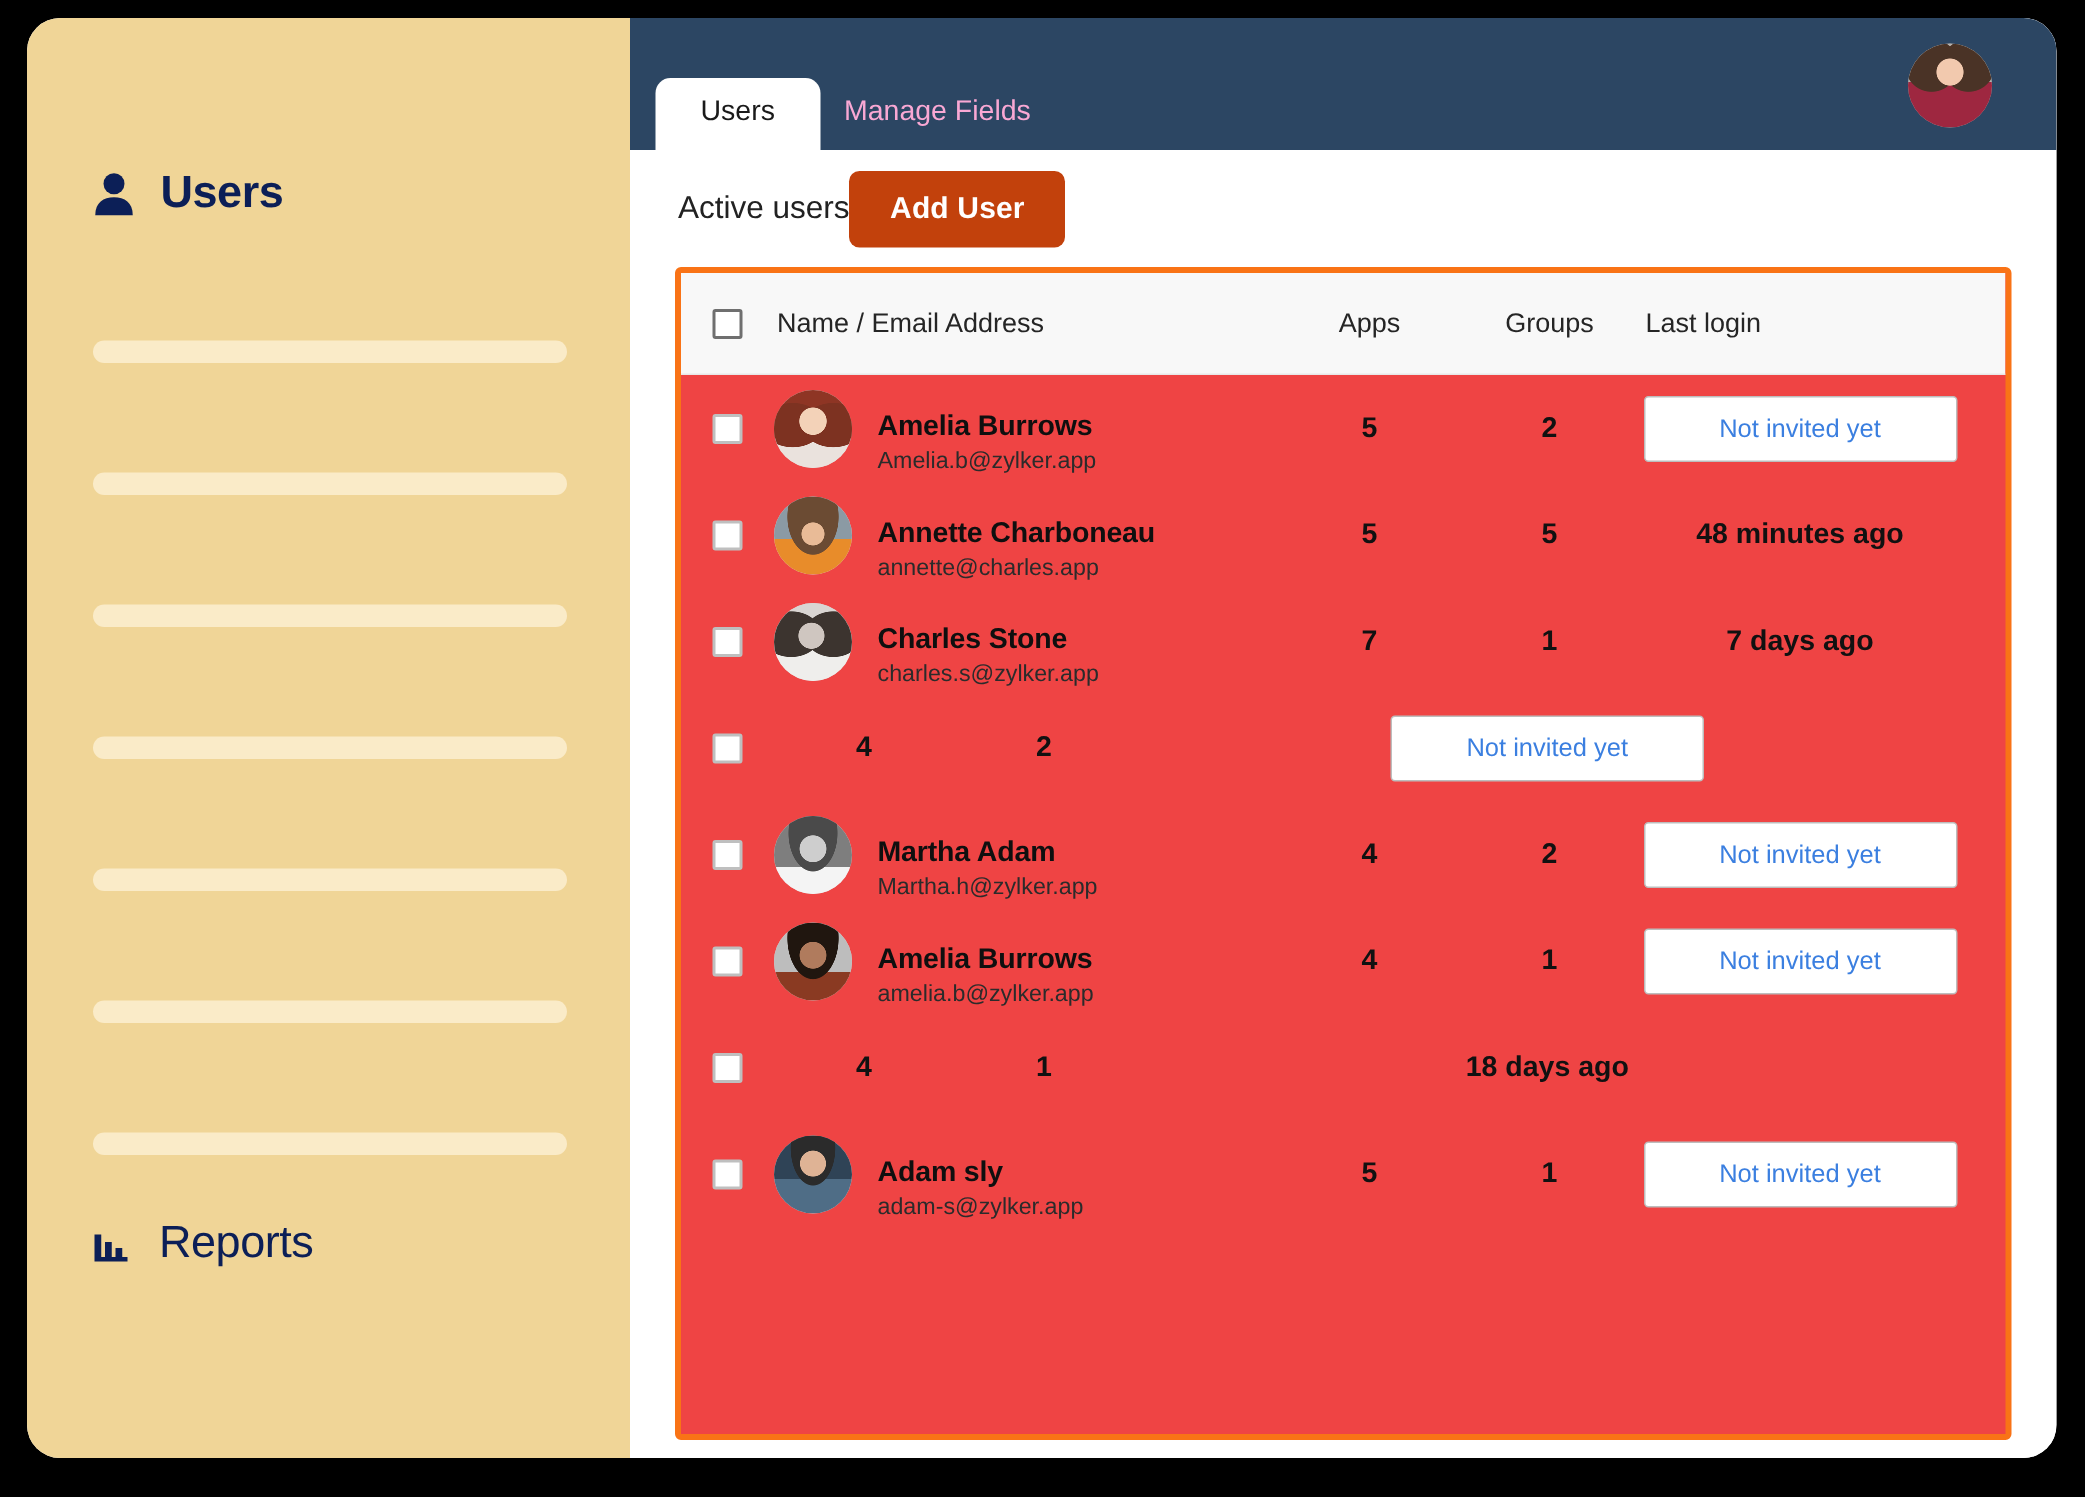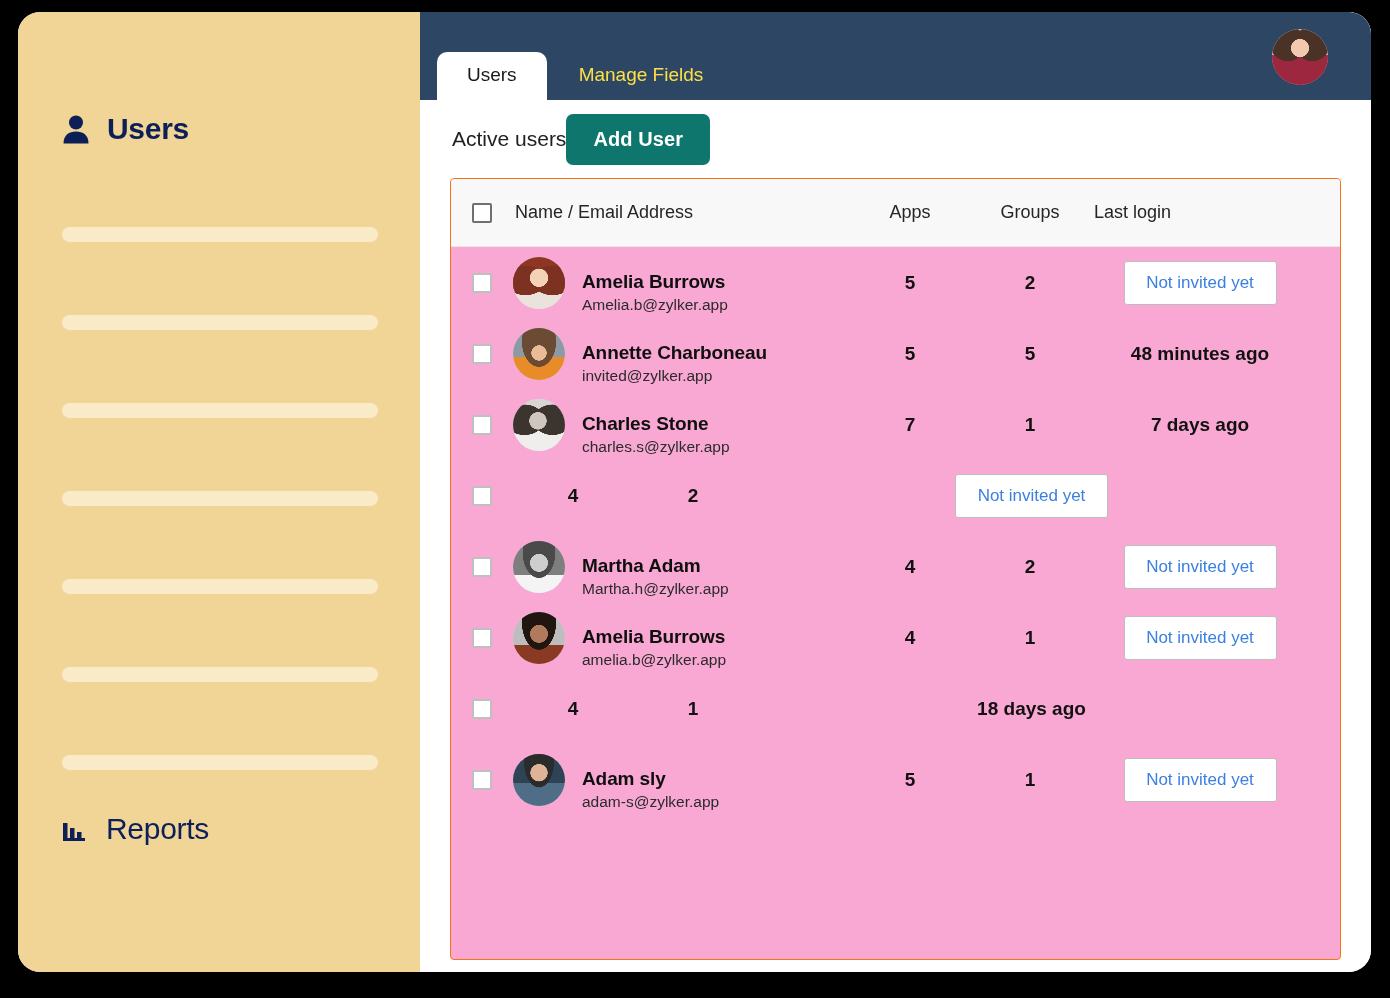--- a/index.html
+++ b/index.html
@@ -82,22 +82,22 @@
     align-items: flex-end;
   }
   .tabs {
     display: flex;
     align-items: flex-end;
     padding-left: 17px;
     height: 100%;
   }
   .tab {
     font-size: 19px;
-    color: #fde047;
-    padding: 12px 28px 14px 32px;
+    color: #f9a8d4;
+    padding: 12px 28px 14px 16px;
     margin-bottom: 0;
     cursor: pointer;
     white-space: nowrap;
   }
   .tab.active {
     background: #ffffff;
     color: #1a1a1a;
     border-radius: 10px 10px 0 0;
     padding: 12px 30px 14px 30px;
   }
@@ -126,38 +126,38 @@
     align-items: center;
     justify-content: flex-start;
     height: 78px;
     padding: 0 2px;
   }
   .section-title {
     font-size: 21px;
     color: #222222;
   }
   .btn-add {
-    background: #0f766e;
+    background: #c2410c;
     color: #ffffff;
     border: none;
     border-radius: 7px;
     font-family: inherit;
     font-size: 20px;
     font-weight: bold;
     padding: 14px 27px;
     cursor: pointer;
     letter-spacing: 0.1px;
   }
 
   
   .table-card {
-    border: 1px solid #f97316;
+    border: 4px solid #f97316;
     border-radius: 4px;
     overflow: hidden;
-    background: #f9a8d4;
+    background: #ef4444;
     height: 782px;
   }
   .thead {
     background: #F8F8F8;
     border-bottom: 1px solid #E8E8E8;
     height: 68px;
     display: flex;
     align-items: center;
   }
   .row {
@@ -210,21 +210,21 @@
   .num { font-size: 19px; color: #111111; font-weight: bold; }
 
   .pill {
     border: 1px solid #BDBDBD;
     background: #ffffff;
     border-radius: 3px;
     color: #3B7FE0;
     font-family: inherit;
     font-size: 17px;
     padding: 11px 0;
-    width: 153px;
+    width: 209px;
     cursor: pointer;
   }
   .ago { font-size: 19px; color: #111111; font-weight: bold; }
 
   
   .av1 i{background:
     radial-gradient(circle at 50% 40%, #f3d2b8 0 22%, transparent 23%),
     radial-gradient(ellipse at 24% 45%, #7d3221 0 36%, transparent 37%),
     radial-gradient(ellipse at 76% 45%, #7d3221 0 36%, transparent 37%),
     linear-gradient(#8e3524 0 62%, #eae2dd 62% 100%);}
@@ -354,21 +354,21 @@
         <div class="row">
           <div class="c-check">
               <span class="chk"></span>
             </div>
           <div class="c-name">
             <span class="avatar av2">
                 <i></i>
               </span>
             <span class="nm">
               <span class="n">Annette Charboneau</span>
-              <span class="e">invited@zylker.app</span>
+              <span class="e">annette@charles.app</span>
             </span>
           </div>
           <div class="c-apps"><span class="num">5</span></div>
           <div class="c-groups"><span class="num">5</span></div>
           <div class="c-login">
               <span class="ago">48 minutes ago</span>
             </div>
         </div>
 
         <div class="row">

